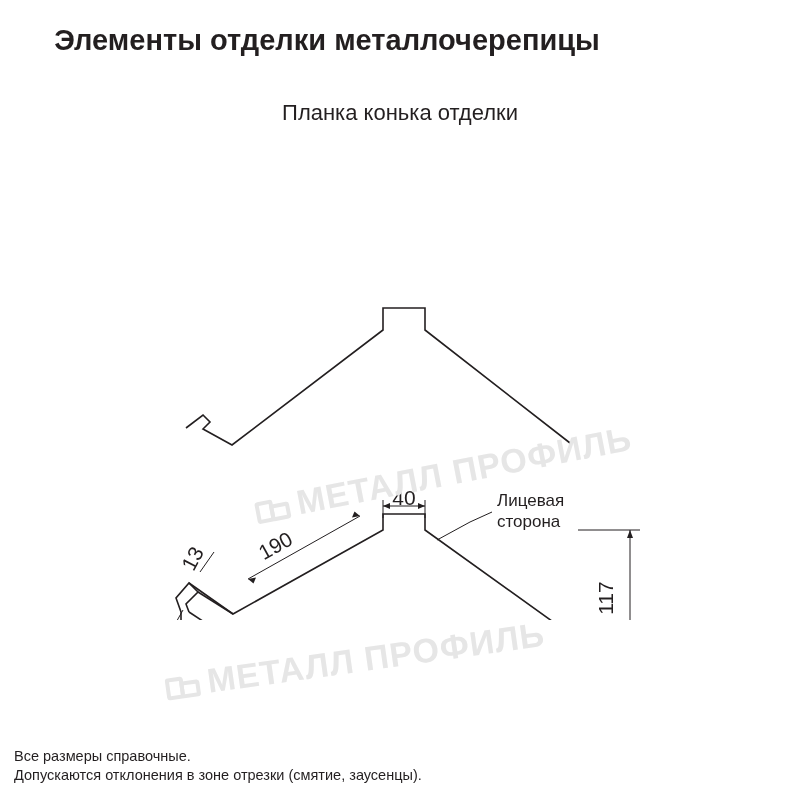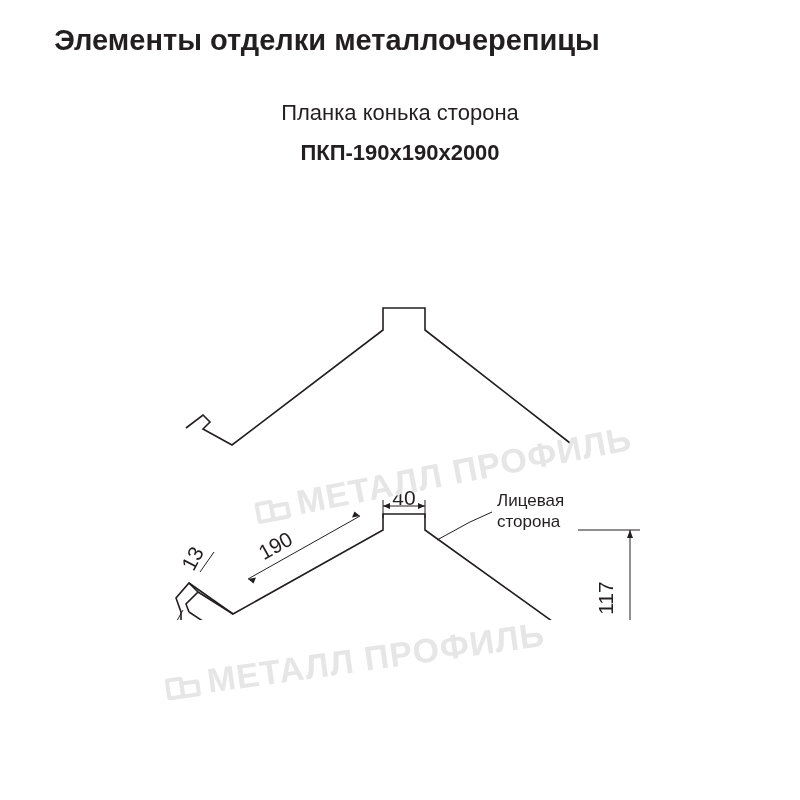--- a/index.html
+++ b/index.html
@@ -117,22 +117,21 @@
     font-size: 17px;
     fill: #231f20;
   }
 </style>
 </head>
 <body>
 
 <div class="page">
 
   <div class="title">Элементы отделки металлочерепицы</div>
-  <div class="subtitle">Планка конька сторона</div>
-  <div class="code">ПКП-190х190х2000</div>
+  <div class="subtitle">Планка конька отделки</div>
 
   <div class="drawing">
 
     
     <div class="watermark wm1">
       <span class="wm-logo"></span><span>МЕТАЛЛ ПРОФИЛЬ</span>
     </div>
     <div class="watermark wm2">
       <span class="wm-logo"></span><span>МЕТАЛЛ ПРОФИЛЬ</span>
     </div>
@@ -227,14 +226,18 @@
       <text class="dim-label" x="613" y="398" text-anchor="middle" transform="rotate(-90 613 398)">117</text>
 
       <text class="dim-label" x="404" y="498" text-anchor="middle">393</text>
 
       <text class="face-label" x="497" y="306" text-anchor="start">Лицевая</text>
       <text class="face-label" x="497" y="327" text-anchor="start">сторона</text>
 
     </svg>
   </div>
 
+  <div class="footnotes">
+    <div>Все размеры справочные.</div>
+    <div>Допускаются отклонения в зоне отрезки (смятие, заусенцы).</div>
+  </div>
 
 </div>
 
 </body></html>

